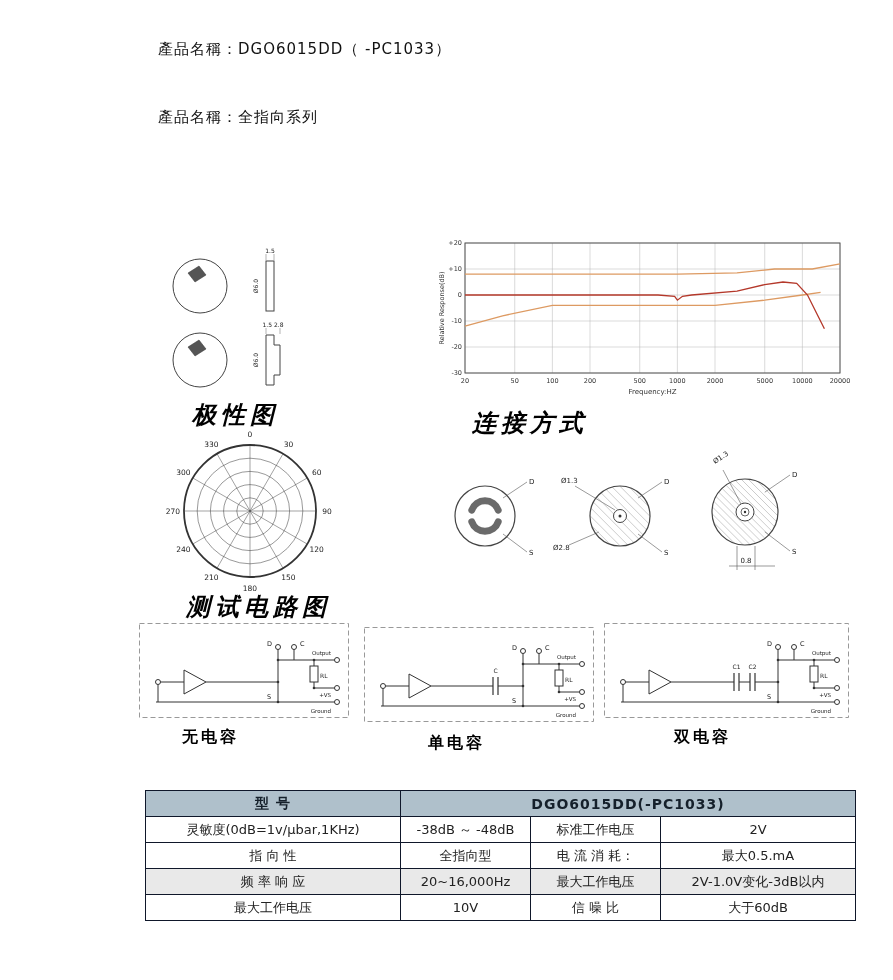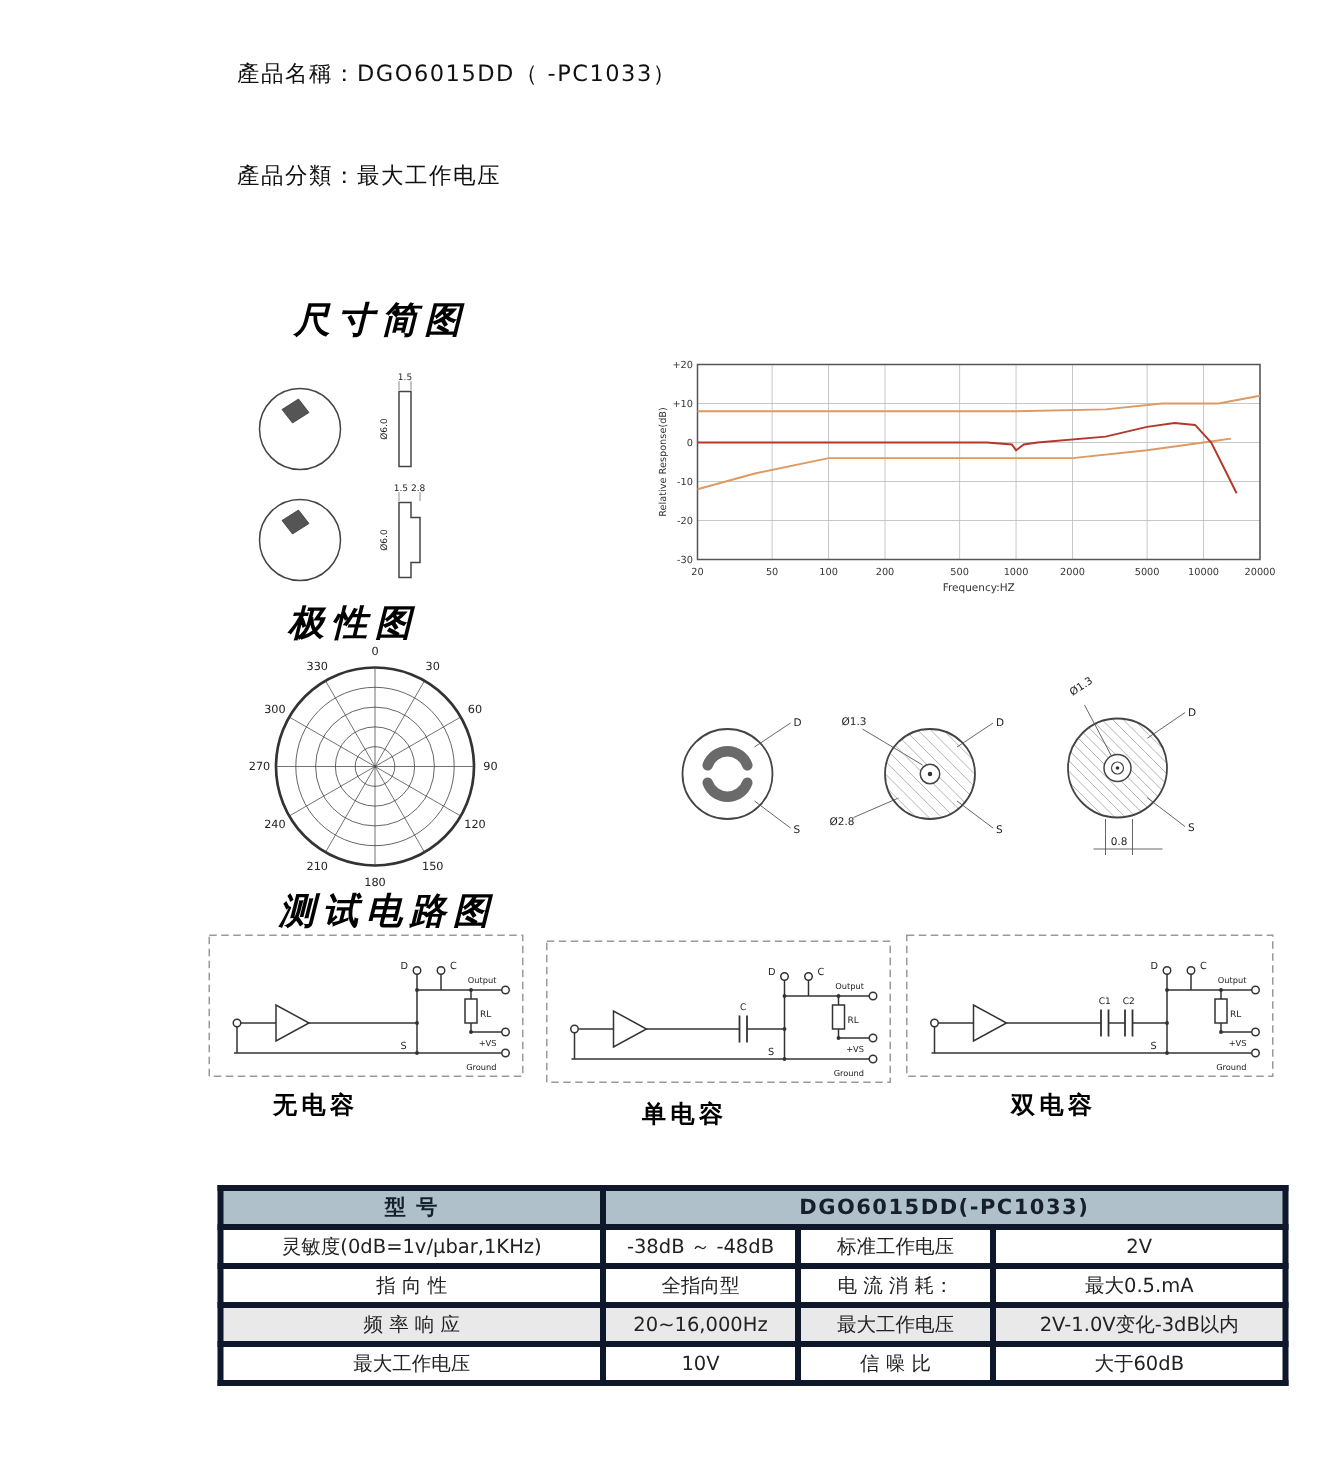--- a/index.html
+++ b/index.html
@@ -21,36 +21,35 @@
   .circuit-caption {
     position:absolute; font-family:"DejaVu Serif","Liberation Serif",serif;
     font-weight:bold; font-size:16px; color:#000; letter-spacing:3px;
   }
   svg text { font-family:"DejaVu Sans","Liberation Sans",sans-serif; }
   .spec-table {
     position:absolute; left:115px; top:790px; border-collapse:collapse;
     table-layout:fixed; font-size:13px; color:#222;
   }
   .spec-table td {
-    border:4px solid #0f172a; text-align:center; height:26px; padding:2px 4px; background:#fff;
+    border:1px solid #0f172a; text-align:center; height:26px; padding:2px 4px; background:#fff;
   }
   .spec-table tr.row-head td {
     background:#afc0cb; font-weight:bold; font-size:14px; color:#15202b; letter-spacing:1px;
   }
   .spec-table tr.row-alt td { background:#e9e9e9; }
 </style>
 </head>
 <body>
 
 <div class="page">
 
   <div class="toptext" style="left:128px;top:40px">產品名稱：DGO6015DD（ -PC1033）</div>
-  <div class="toptext" style="left:128px;top:108px">產品分類：最大工作电压</div>
-
-  <div class="sec-title" style="left:166px;top:197px">尺寸简图</div>
+  <div class="toptext" style="left:128px;top:108px">產品名稱：全指向系列</div>
+
 
   <svg id="dims-svg" class="abs" style="left:128px;top:248px" width="185" height="150" viewBox="0 0 185 150">
       <circle cx="42" cy="38" r="27" fill="none" stroke="#444" stroke-width="1"></circle>
       <path d="M 30 25 l 11 -7 l 7 9 l -11 7 Z" fill="#555" stroke="#333" stroke-width="0.5"></path>
       <rect x="108" y="13" width="8" height="50" fill="none" stroke="#444" stroke-width="1"></rect>
       <line x1="108" y1="6" x2="108" y2="12" stroke="#666" stroke-width="0.5"></line>
       <line x1="116" y1="6" x2="116" y2="12" stroke="#666" stroke-width="0.5"></line>
       <text x="112" y="5" text-anchor="middle" font-size="6" fill="#222">1.5</text>
       <text x="100" y="38" text-anchor="middle" font-size="6" fill="#222" transform="rotate(-90 100 38)">Ø6.0</text>
       <circle cx="42" cy="112" r="27" fill="none" stroke="#444" stroke-width="1"></circle>
@@ -129,20 +128,21 @@
       <text x="161.6839560914018" y="127" text-anchor="middle" font-size="7.5" fill="#222">120</text>
       <text x="133.5" y="155.18395609140177" text-anchor="middle" font-size="7.5" fill="#222">150</text>
       <text x="95" y="165.5" text-anchor="middle" font-size="7.5" fill="#222">180</text>
       <text x="56.500000000000014" y="155.1839560914018" text-anchor="middle" font-size="7.5" fill="#222">210</text>
       <text x="28.316043908598218" y="127" text-anchor="middle" font-size="7.5" fill="#222">240</text>
       <text x="18" y="88.50000000000001" text-anchor="middle" font-size="7.5" fill="#222">270</text>
       <text x="28.316043908598232" y="49.99999999999999" text-anchor="middle" font-size="7.5" fill="#222">300</text>
       <text x="56.499999999999964" y="21.816043908598246" text-anchor="middle" font-size="7.5" fill="#222">330</text>
     </svg>
 
+  <div class="sec-title" style="left:442px;top:407px">连接方式</div>
   <svg id="conn-svg" class="abs" style="left:393px;top:438px" width="435" height="155" viewBox="0 0 435 155">
       <circle cx="62" cy="78" r="30" fill="none" stroke="#444" stroke-width="1.2"></circle>
       <path d="M 48.8 72.2 A 14 14 0 0 1 75.2 72.2" fill="none" stroke="#6a6a6a" stroke-width="7" stroke-linecap="round"></path>
       <path d="M 75.2 83.8 A 14 14 0 0 1 48.8 83.8" fill="none" stroke="#6a6a6a" stroke-width="7" stroke-linecap="round"></path>
       <line x1="80" y1="60" x2="104" y2="44" stroke="#555" stroke-width="0.6"></line>
       <text x="106" y="46" font-size="7" fill="#222">D</text>
       <line x1="80" y1="96" x2="104" y2="114" stroke="#555" stroke-width="0.6"></line>
       <text x="106" y="117" font-size="7" fill="#222">S</text>
       <text x="138" y="45" font-size="7" fill="#222">Ø1.3</text>
       <line x1="152" y1="48" x2="192" y2="72" stroke="#555" stroke-width="0.6"></line>

